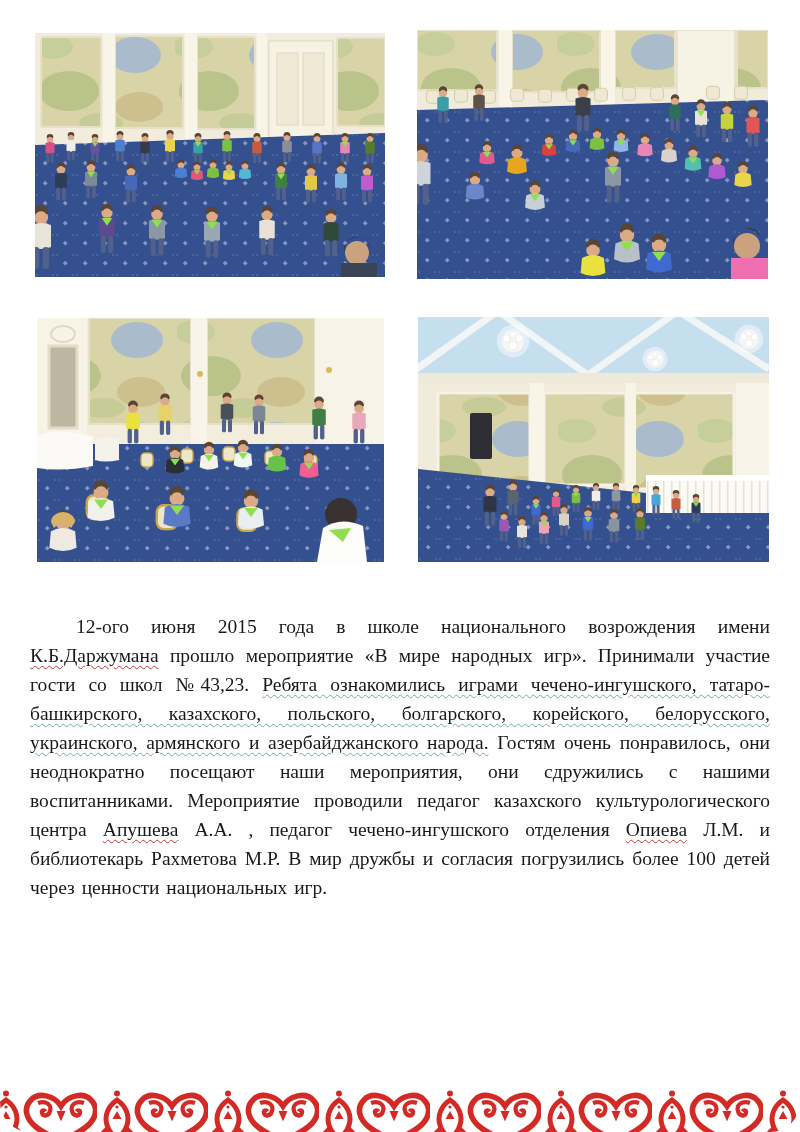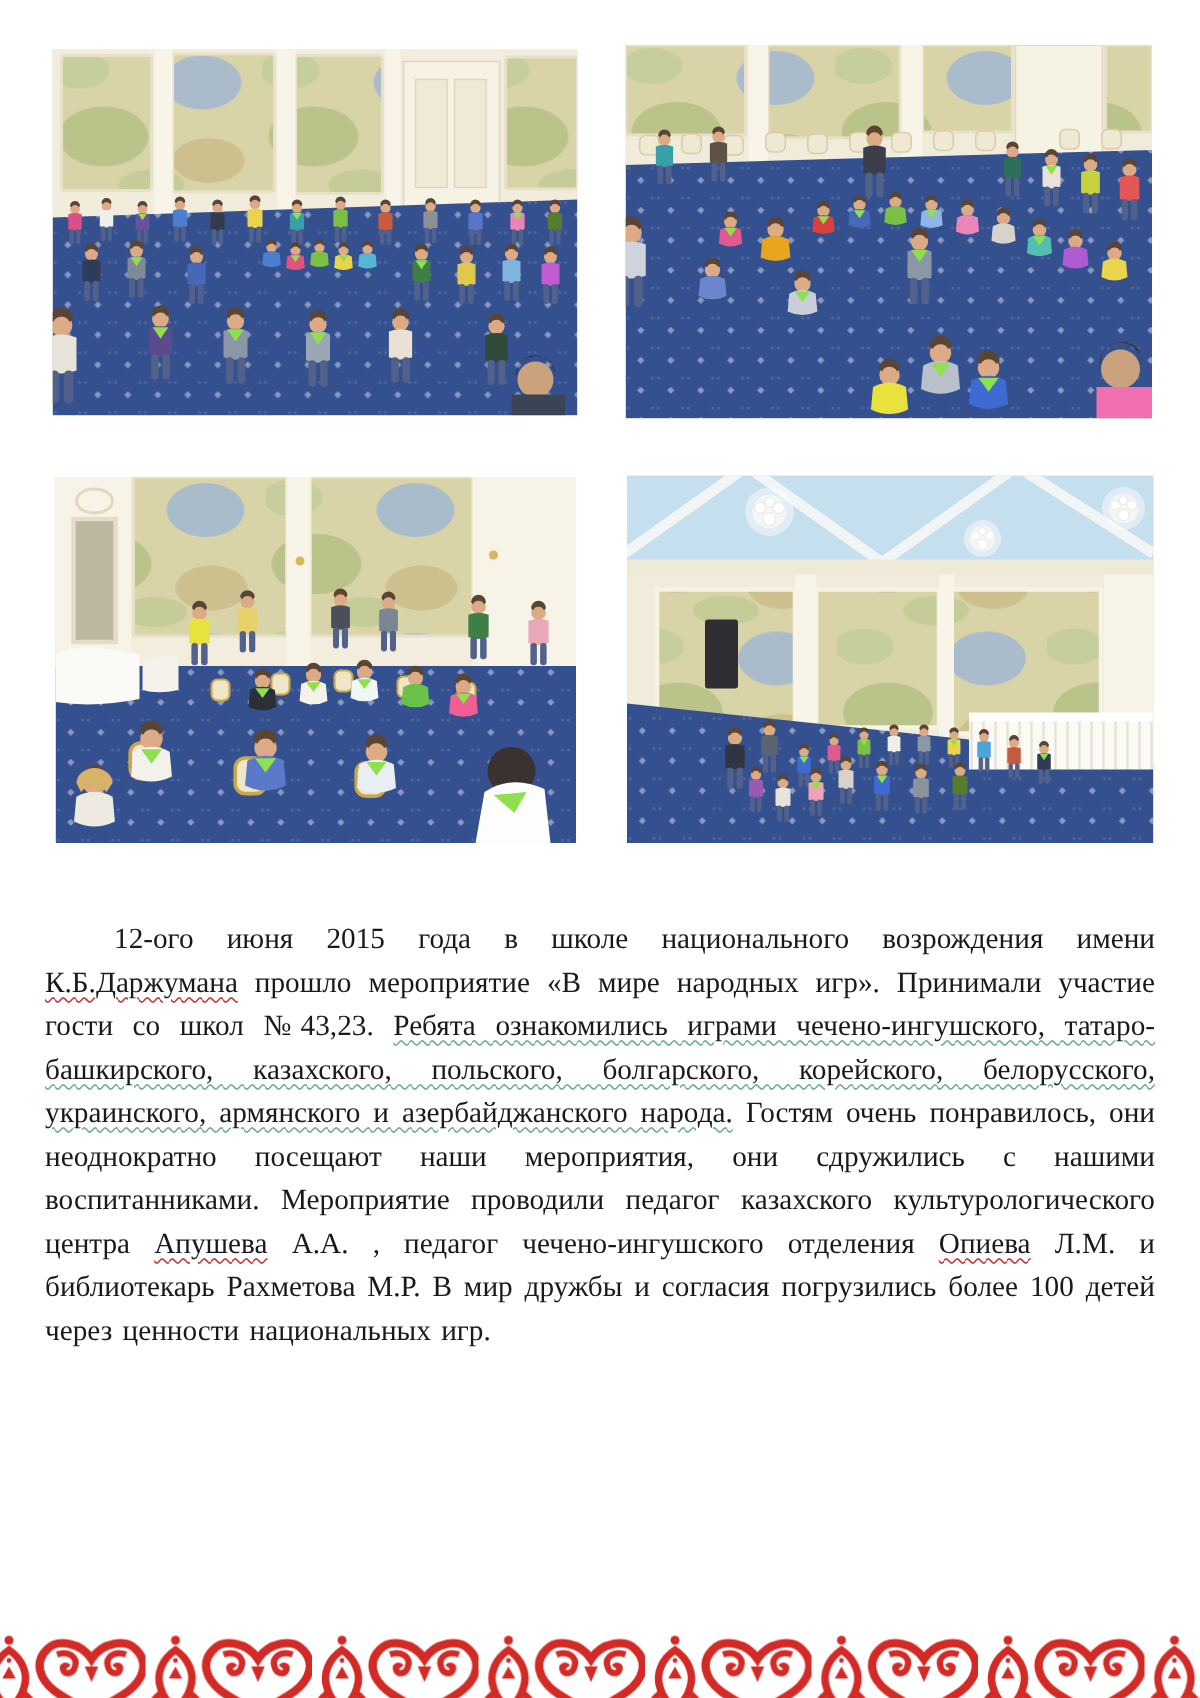--- a/index.html
+++ b/index.html
@@ -1,17 +1,17 @@
 <!DOCTYPE html>
 <html><head>
 <meta charset="utf-8">
 <style>
   html,body{margin:0;padding:0;background:#ffffff;}
   .page{position:relative;width:800px;height:1132px;background:#ffffff;overflow:hidden;
-        font-family:"Liberation Serif","DejaVu Serif",serif;}
+        font-family:"Liberation Serif","DejaVu Serif",serif;border-radius:30px;}
   .photo{position:absolute;overflow:hidden;background:#e8e2d0;}
   .photo svg{display:block;}
   #photo1{left:35px;top:33px;width:350px;height:244px;}
   #photo2{left:417px;top:30px;width:351px;height:249px;}
   #photo3{left:37px;top:318px;width:347px;height:244px;}
   #photo4{left:418px;top:317px;width:351px;height:245px;}
   .text-block{position:absolute;left:30px;top:612px;width:740px;
       font-size:19.5px;line-height:29px;color:#191919;text-align:justify;}
   .text-block p{margin:0;text-indent:46px;word-spacing:2px;}
   .r-red{text-decoration:underline wavy #c43a3a;text-decoration-thickness:1px;text-underline-offset:3px;}

